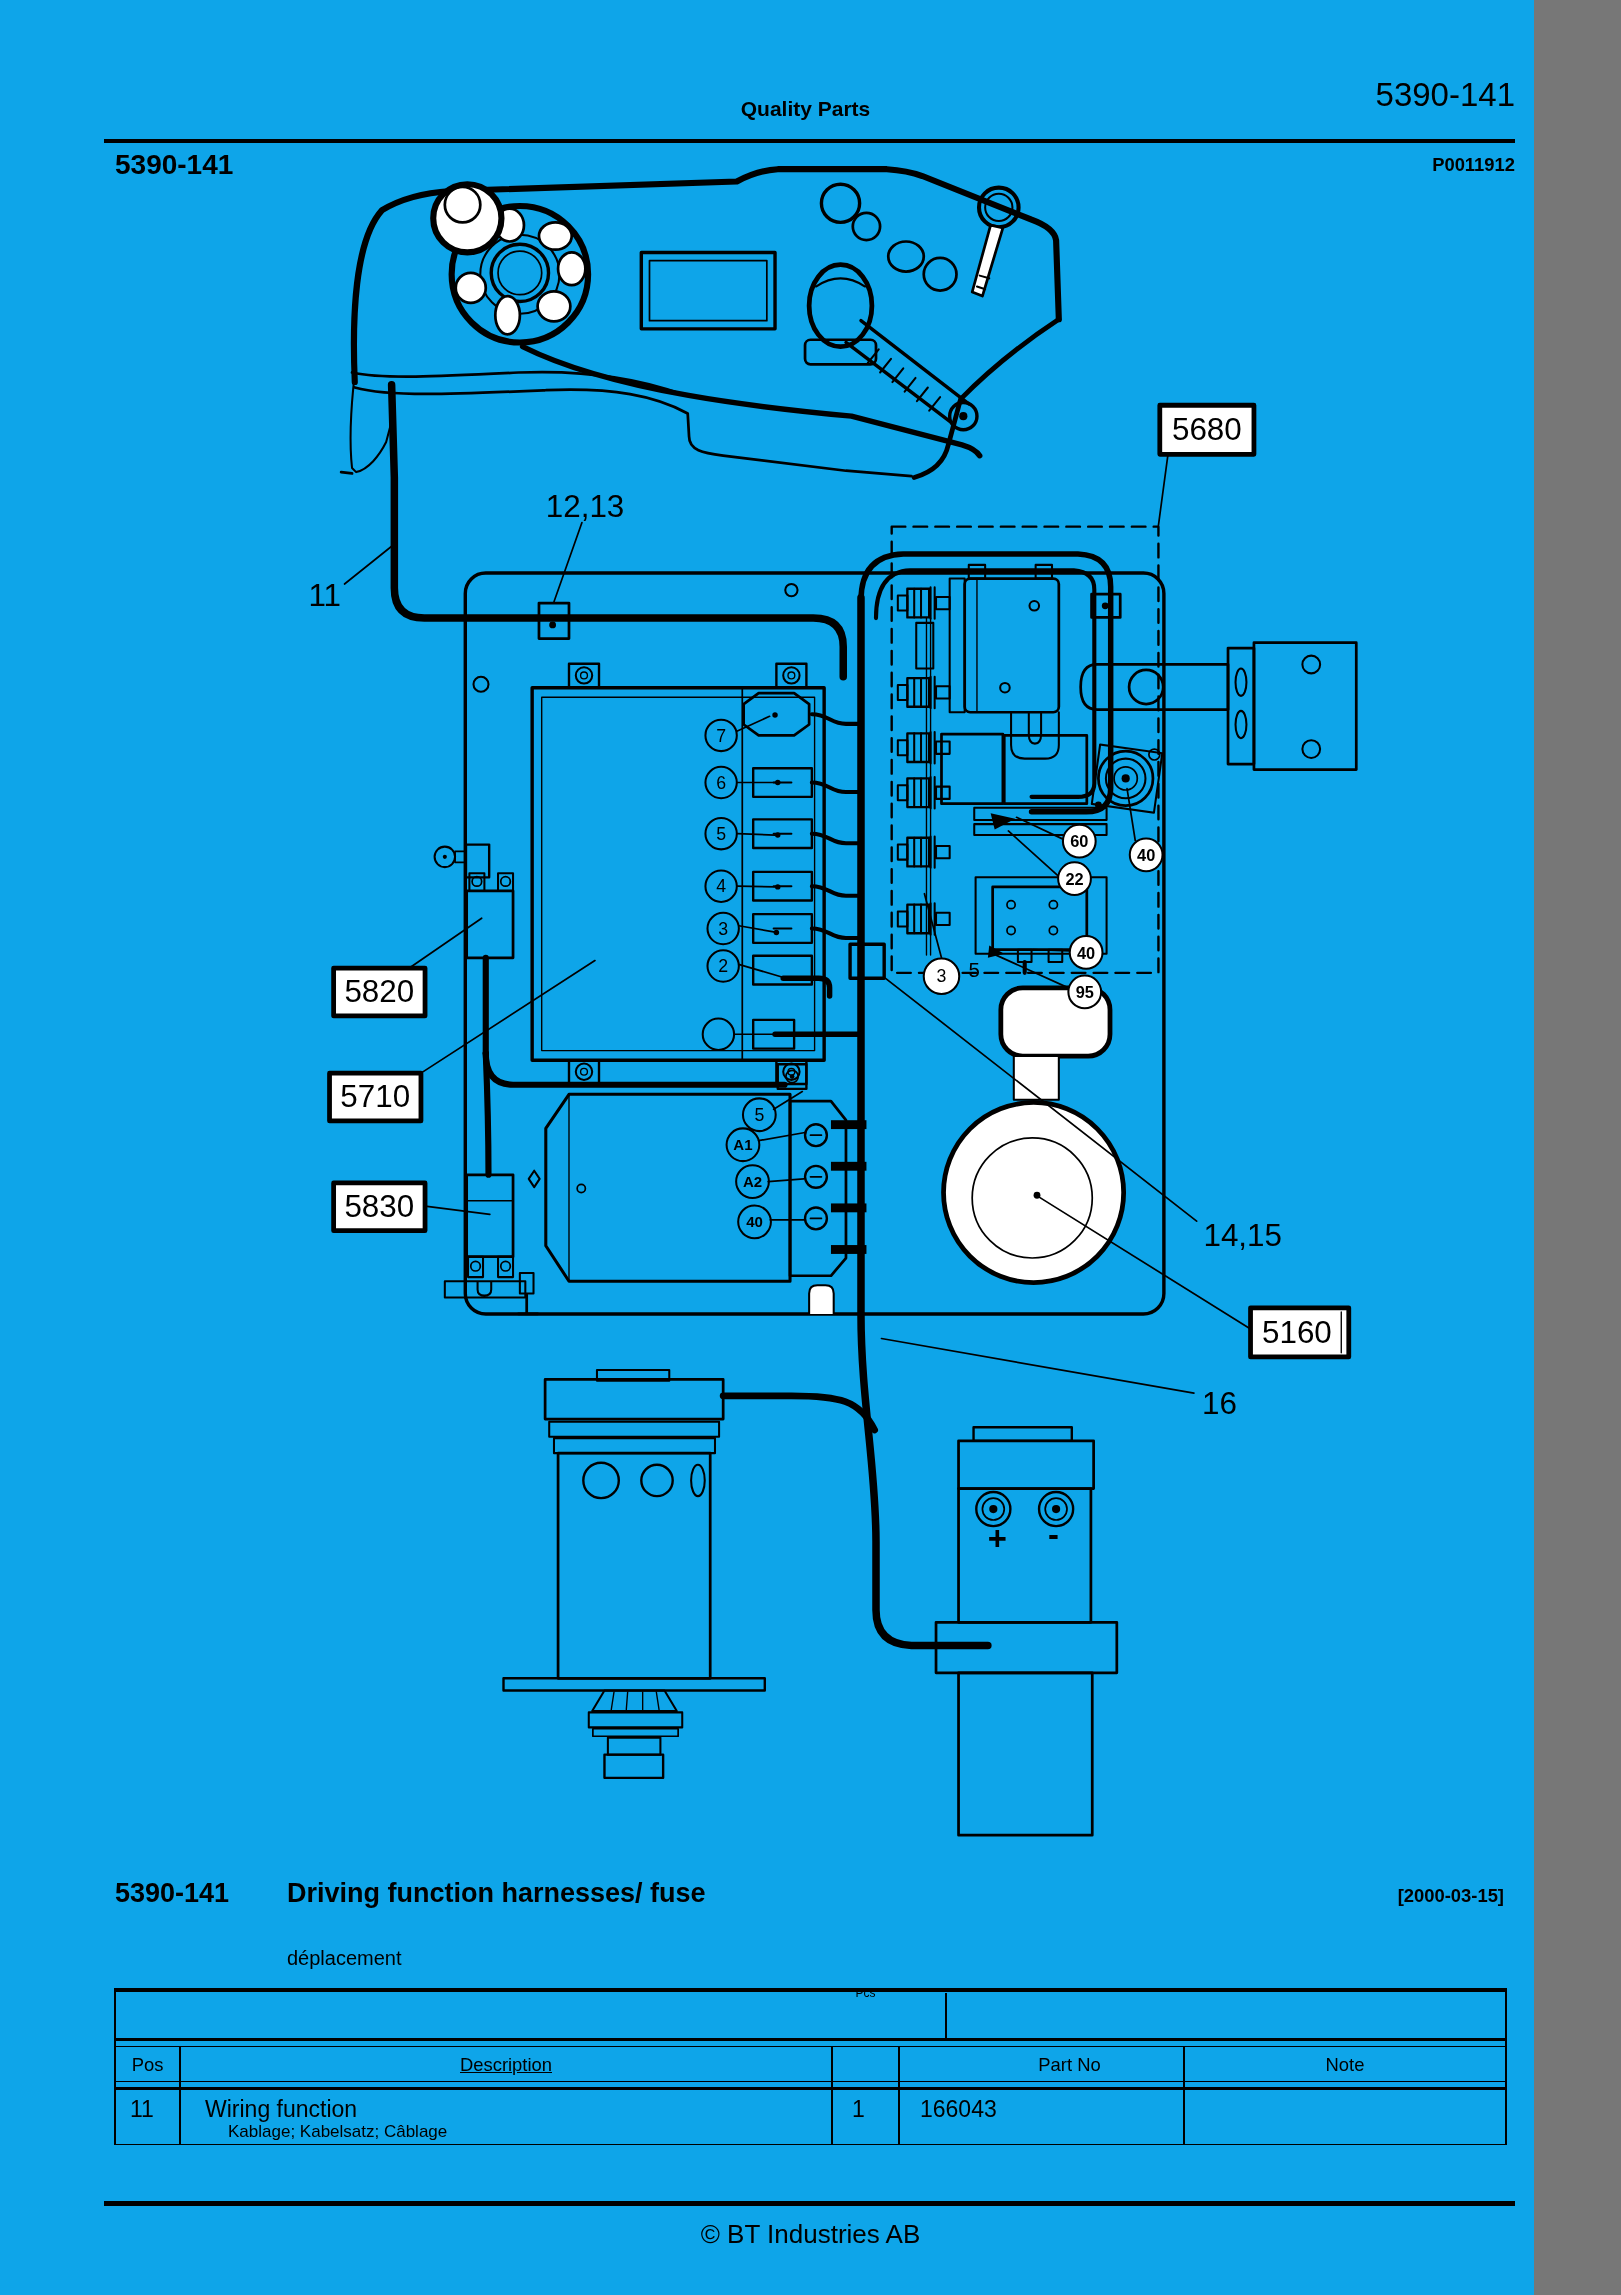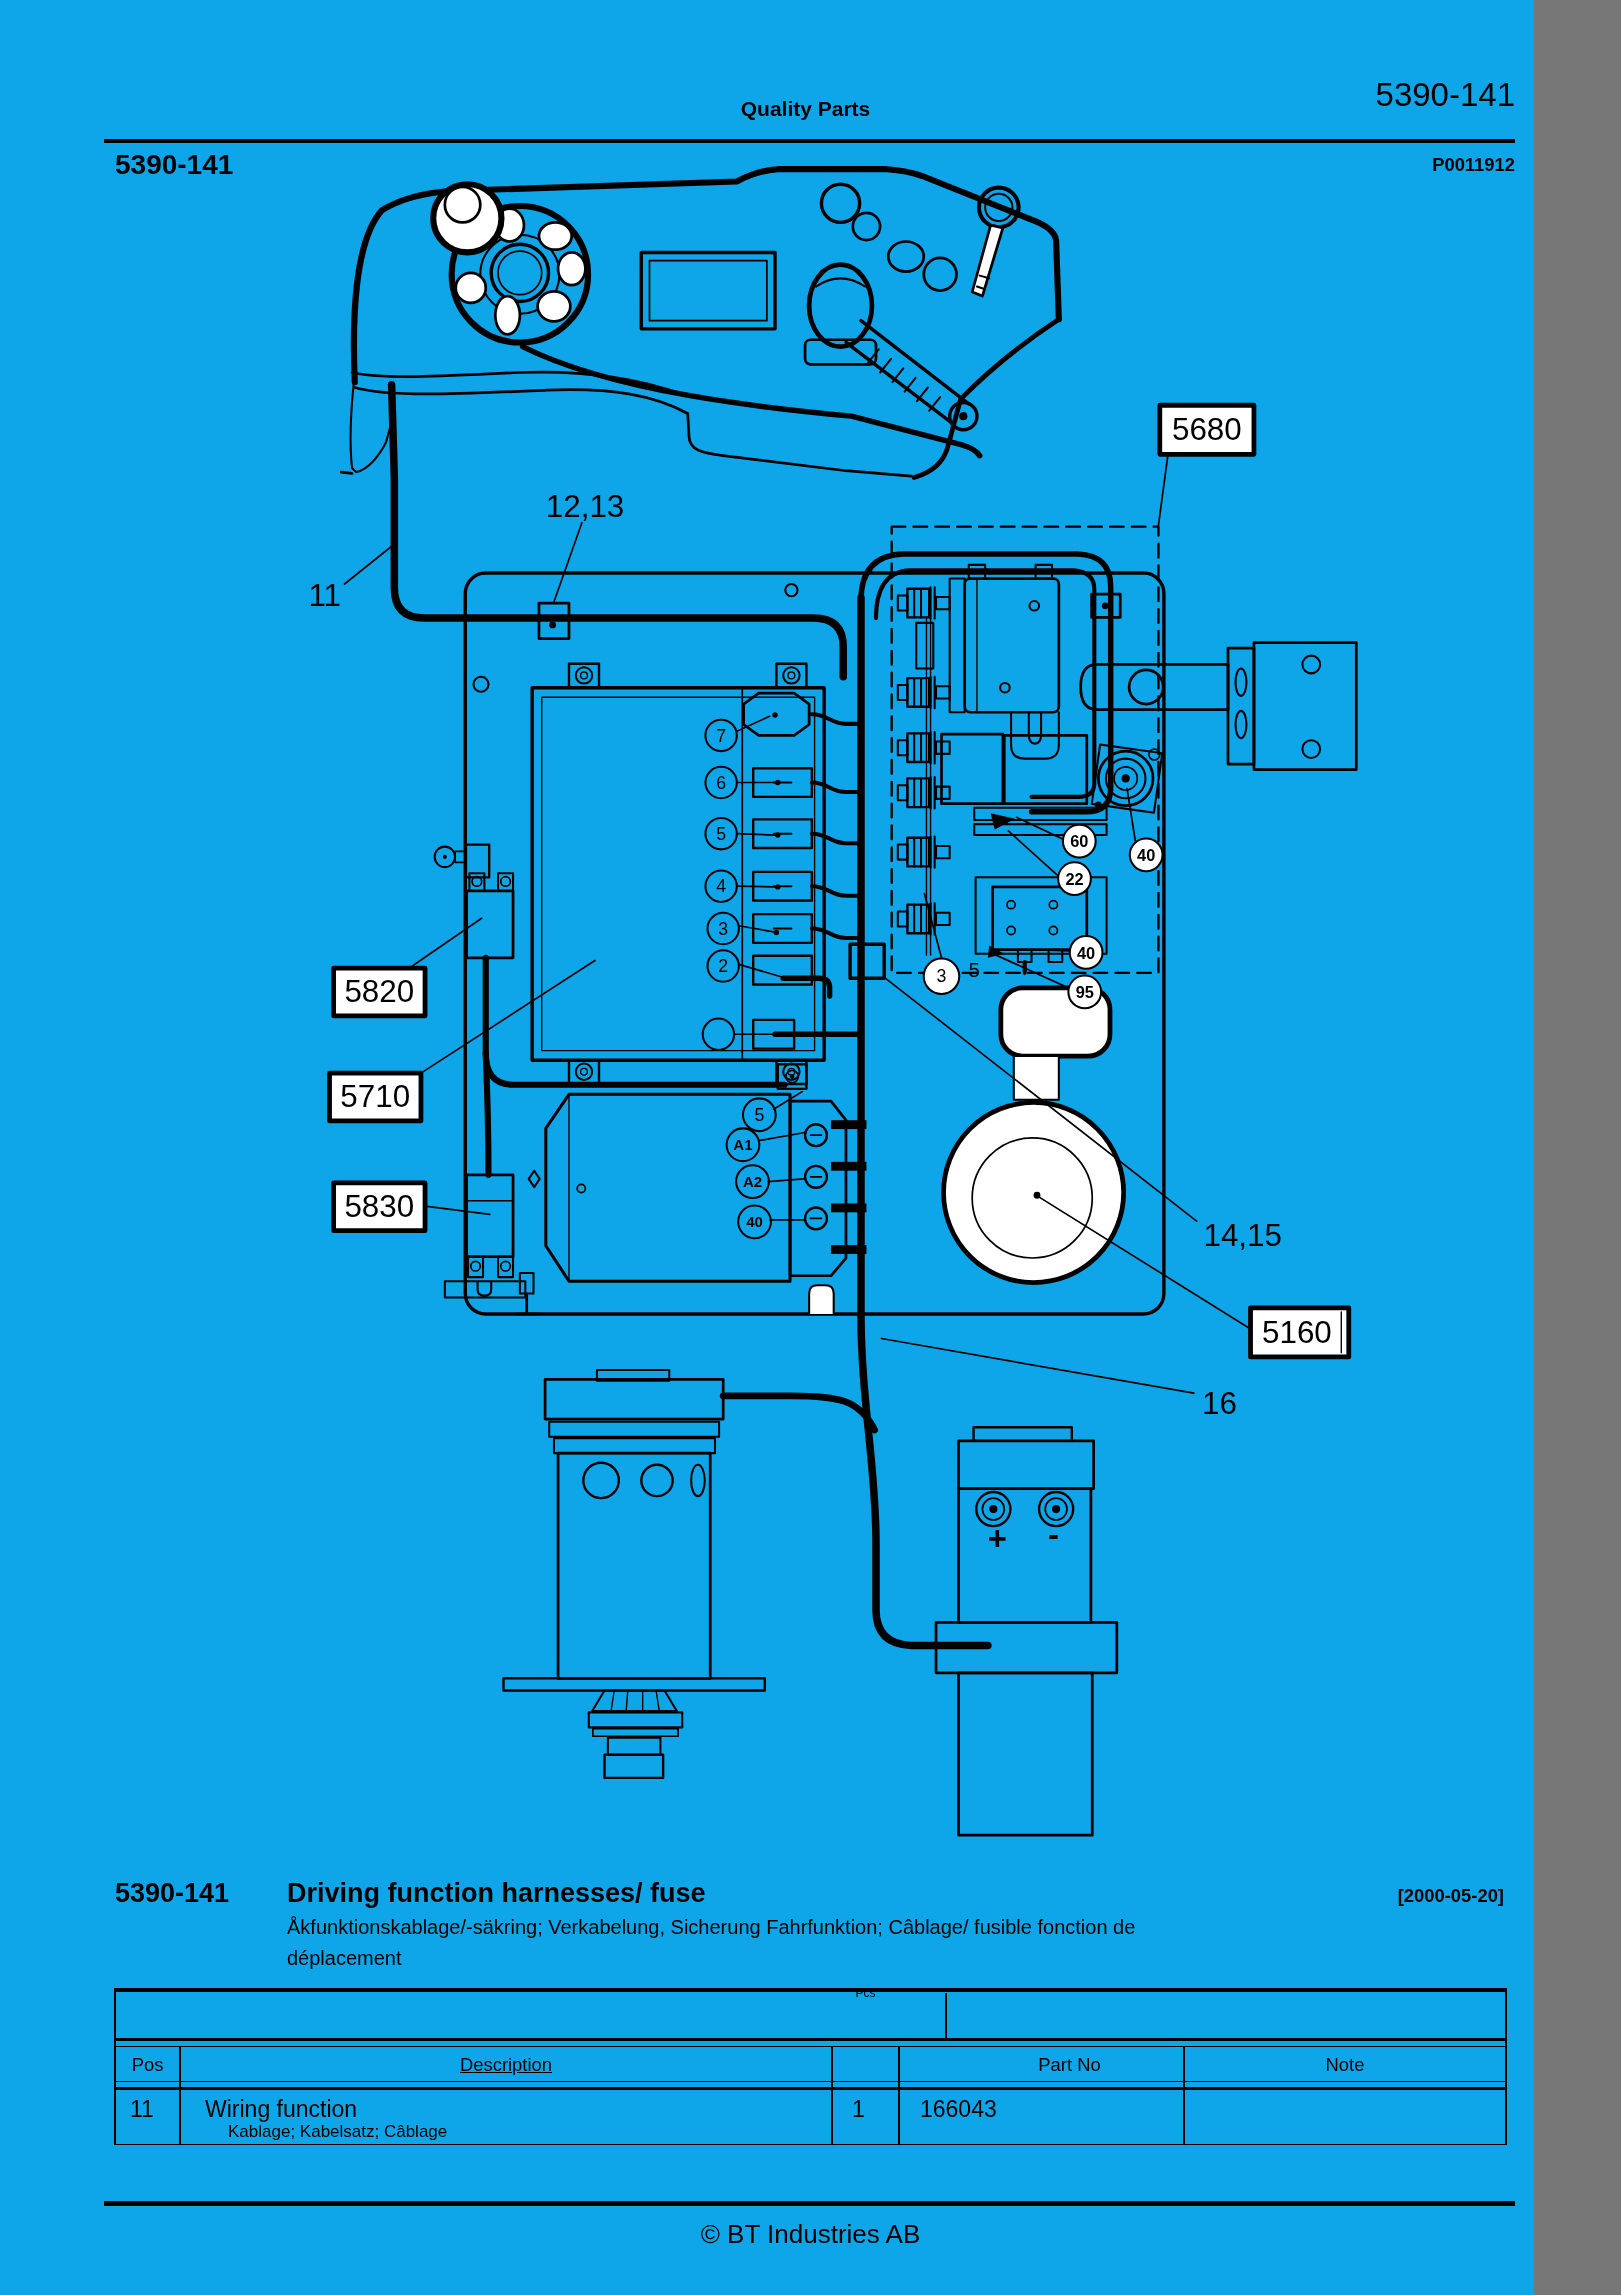--- a/index.html
+++ b/index.html
@@ -427,22 +427,21 @@
       <text x="1764" y="1826" font-size="46" stroke="none">14,15</text>
     </g>
     <g>
       <path stroke-width="2.5" d="M1292,1962 L1750,2042"></path>
       <text x="1762" y="2072" font-size="46" stroke="none">16</text>
     </g>
   </svg>
 
   <div class="txt b" style="left:115px;top:1878px;font-size:27px;">5390-141</div>
   <div class="txt b" style="left:287px;top:1878px;font-size:27px;">Driving function harnesses/ fuse</div>
-  <div class="txt b" style="left:1299px;top:1885px;width:205px;text-align:right;font-size:18.4px;">[2000-05-20]</div>
-  <div class="txt" style="left:287px;top:1916px;font-size:20px;">Åkfunktionskablage/-säkring; Verkabelung, Sicherung Fahrfunktion; Câblage/ fusible fonction de</div>
+  <div class="txt b" style="left:1299px;top:1885px;width:205px;text-align:right;font-size:18.4px;">[2000-03-15]</div>
   <div class="txt" style="left:287px;top:1947px;font-size:20px;">déplacement</div>
 
   <div class="abs" style="left:0;top:0;">
 
     <div class="hline" style="left:114px;top:1988px;width:1393px;height:4.1px;"></div>
     <div class="hline" style="left:114px;top:2038px;width:1393px;height:3.4px;"></div>
     <div class="hline" style="left:114px;top:2046px;width:1393px;height:1.4px;"></div>
     <div class="hline" style="left:114px;top:2081px;width:1393px;height:1.4px;"></div>
     <div class="hline" style="left:114px;top:2087px;width:1393px;height:3.4px;"></div>
     <div class="hline" style="left:114px;top:2144px;width:1393px;height:1.4px;"></div>

